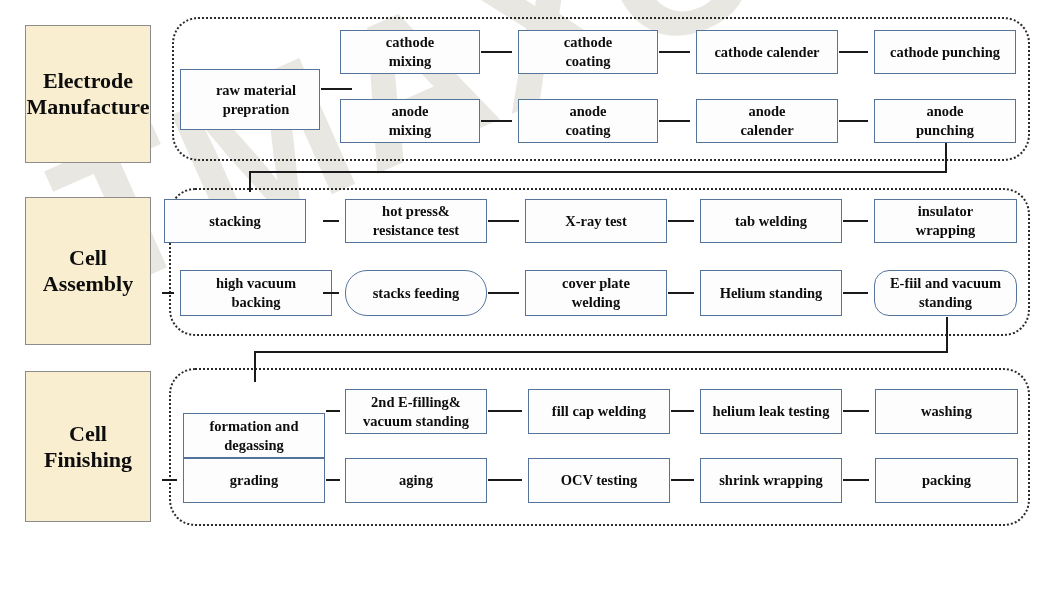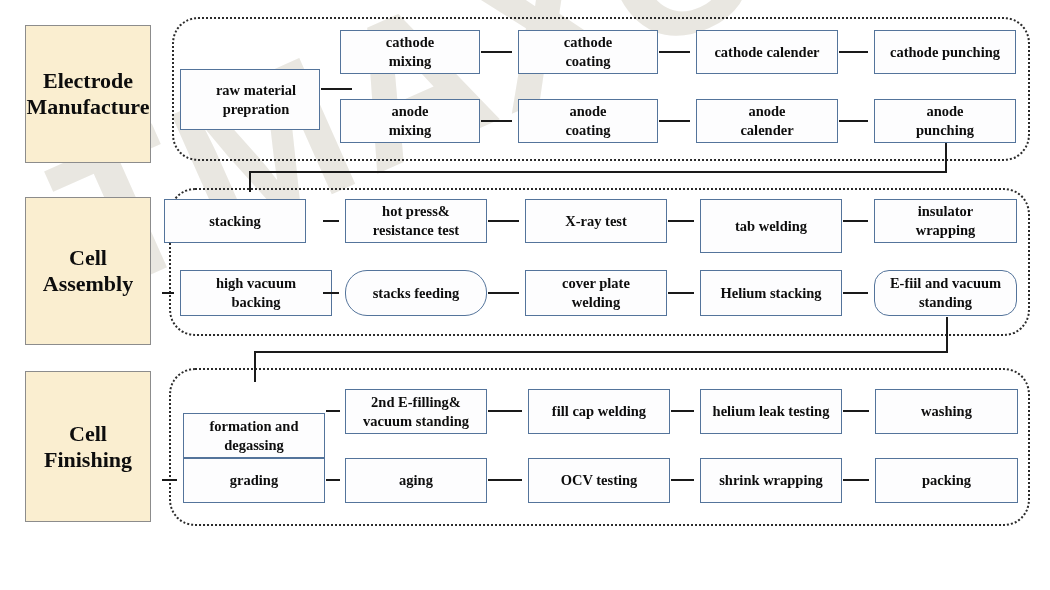--- a/index.html
+++ b/index.html
@@ -104,30 +104,30 @@
 coating</div>
   <div class="pbox" style="left:696px;top:99px;width:142px;height:44px;">anode
 calender</div>
   <div class="pbox" style="left:874px;top:99px;width:142px;height:44px;">anode
 punching</div>
 
   <div class="pbox" style="left:164px;top:199px;width:142px;height:44px;">stacking</div>
   <div class="pbox" style="left:345px;top:199px;width:142px;height:44px;">hot press&amp;
 resistance test</div>
   <div class="pbox" style="left:525px;top:199px;width:142px;height:44px;">X-ray test</div>
-  <div class="pbox" style="left:700px;top:199px;width:142px;height:54px;">tab welding</div>
+  <div class="pbox" style="left:700px;top:199px;width:142px;height:44px;">tab welding</div>
   <div class="pbox" style="left:874px;top:199px;width:143px;height:44px;">insulator
 wrapping</div>
 
   <div class="pbox" style="left:180px;top:270px;width:152px;height:46px;">high vacuum
 backing</div>
   <div class="pbox" style="left:345px;top:270px;width:142px;height:46px;border-radius:22px;">stacks feeding</div>
   <div class="pbox" style="left:525px;top:270px;width:142px;height:46px;font-family:Liberation Serif, serif;">cover plate
 welding</div>
-  <div class="pbox" style="left:700px;top:270px;width:142px;height:46px;">Helium stacking</div>
+  <div class="pbox" style="left:700px;top:270px;width:142px;height:46px;">Helium standing</div>
   <div class="pbox" style="left:874px;top:270px;width:143px;height:46px;border-radius:15px;">E-fiil and vacuum
 standing</div>
 
   <div class="pbox" style="left:183px;top:389px;width:142px;height:45px;margin-top:24px;">formation and
 degassing</div>
   <div class="pbox" style="left:345px;top:389px;width:142px;height:45px;">2nd E-filling&amp;
 vacuum standing</div>
   <div class="pbox" style="left:528px;top:389px;width:142px;height:45px;">fill cap welding</div>
   <div class="pbox" style="left:700px;top:389px;width:142px;height:45px;">helium leak testing</div>
   <div class="pbox" style="left:875px;top:389px;width:143px;height:45px;">washing</div>

